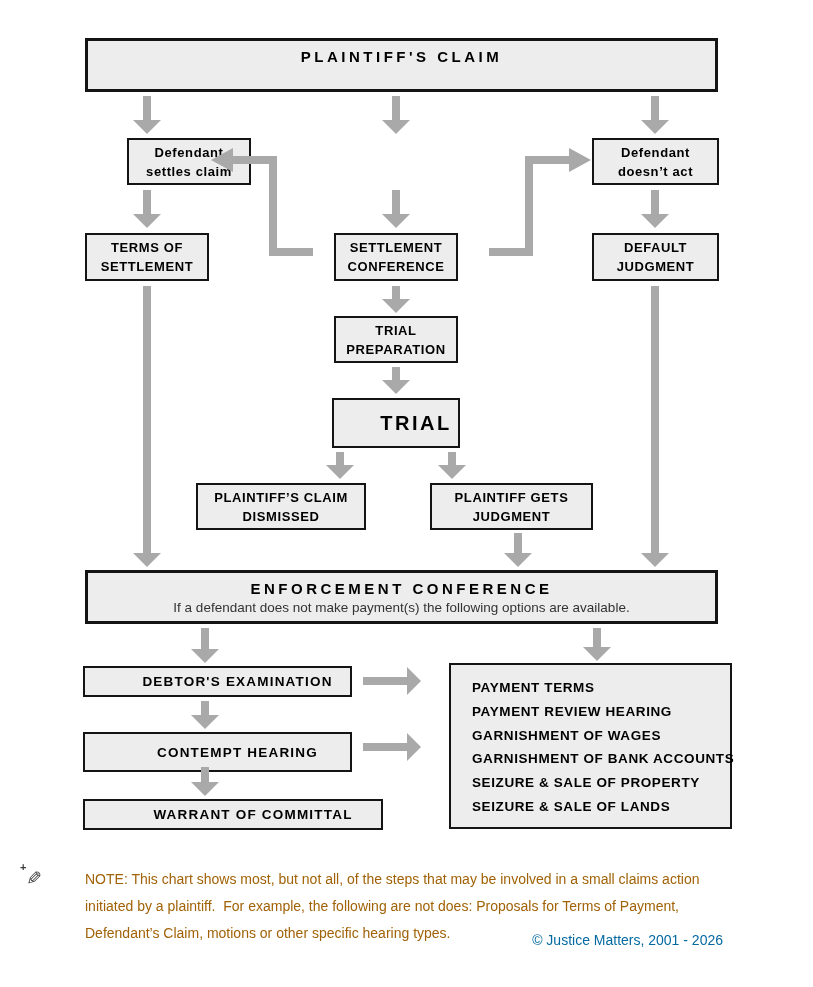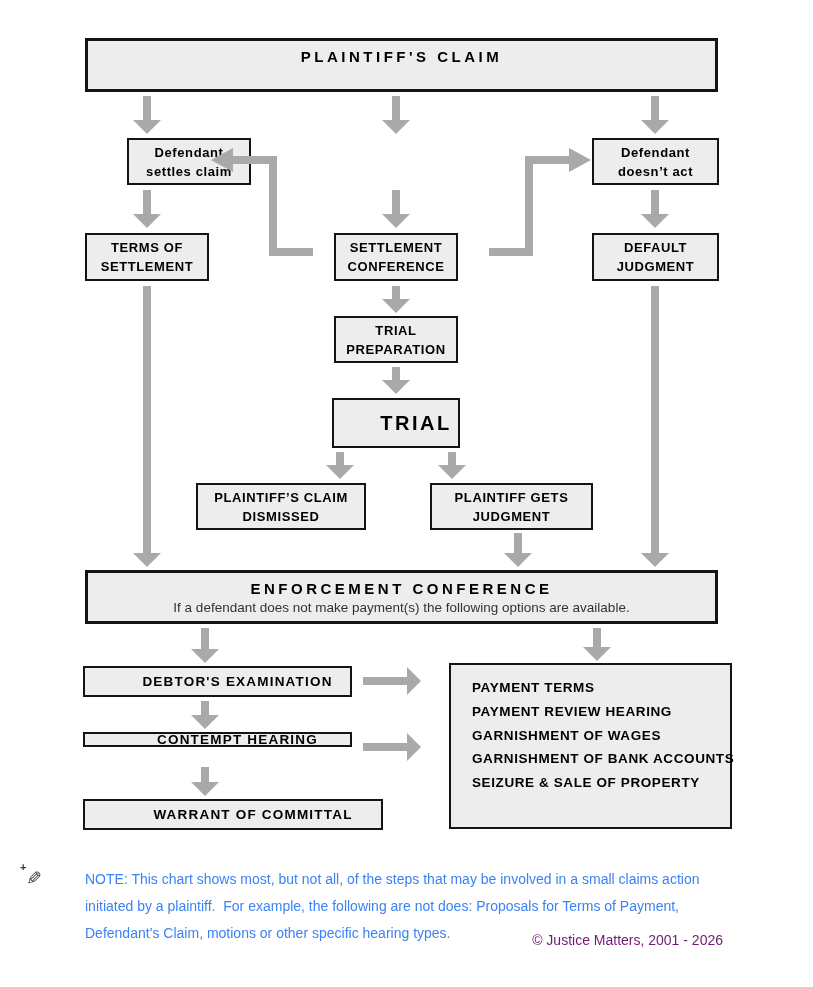--- a/index.html
+++ b/index.html
@@ -36,23 +36,23 @@
              border-bottom:12px solid transparent;border-right:22px solid #a9a9a9;}
   .head-right{position:absolute;width:0;height:0;border-top:12px solid transparent;
               border-bottom:12px solid transparent;border-left:22px solid #a9a9a9;}
 
   
   .options{position:absolute;box-sizing:border-box;background:#ededed;border:2px solid #141414;}
   .options ul{list-style:none;margin:0;padding:11px 8px 0 21px;}
   .options li{font-size:13.5px;font-weight:bold;letter-spacing:0.6px;line-height:23.8px;white-space:pre;}
 
   
-  .note{position:absolute;color:#3b82f6;font-size:14px;line-height:27px;}
+  .note{position:absolute;color:#a16207;font-size:14px;line-height:27px;}
   .note div{white-space:pre;}
-  .copyright{position:absolute;font-size:14px;color:#701a75;text-align:right;white-space:pre;}
+  .copyright{position:absolute;font-size:14px;color:#0369a1;text-align:right;white-space:pre;}
 
   
   .pen{position:absolute;color:#3a3a3a;}
   .pen .glyph{position:absolute;left:6px;top:3px;font-size:19px;display:inline-block;transform:scaleX(-1);}
   .pen .spark{position:absolute;left:0;top:-3px;font-size:11px;font-weight:bold;}
 </style>
 </head>
 <body>
 
 <div id="stage">
@@ -151,21 +151,21 @@
   <div class="va" style="left:583px;top:628px;height:33px;">
       <i class="sh"></i>
       <i class="hd"></i>
     </div>
 
   <div class="box lbl-sm" style="left:83px;top:666px;width:269px;height:31px;">DEBTOR'S EXAMINATION</div>
   <div class="va" style="left:191px;top:701px;height:28px;">
       <i class="sh"></i>
       <i class="hd"></i>
     </div>
-  <div class="box lbl-sm" style="left:83px;top:732px;width:269px;height:15px;">CONTEMPT HEARING</div>
+  <div class="box lbl-sm" style="left:83px;top:732px;width:269px;height:40px;">CONTEMPT HEARING</div>
   <div class="va" style="left:191px;top:767px;height:29px;">
       <i class="sh"></i>
       <i class="hd"></i>
     </div>
   <div class="box lbl-sm" style="left:83px;top:799px;width:300px;height:31px;">WARRANT OF COMMITTAL</div>
 
   <div class="ha" style="left:363px;top:667px;width:58px;">
       <i class="sh"></i>
       <i class="hd"></i>
     </div>
@@ -174,20 +174,21 @@
       <i class="hd"></i>
     </div>
 
   <div class="options" style="left:437px;top:663px;width:283px;height:166px;margin-left:12px;">
     <ul>
       <li>PAYMENT TERMS</li>
       <li>PAYMENT REVIEW HEARING</li>
       <li>GARNISHMENT OF WAGES</li>
       <li>GARNISHMENT OF BANK ACCOUNTS</li>
       <li>SEIZURE &amp; SALE OF PROPERTY</li>
+      <li>SEIZURE &amp; SALE OF LANDS</li>
     </ul>
   </div>
 
   <div class="pen" style="left:20px;top:864px;width:32px;height:32px;">
     <span class="glyph">✎</span>
     <span class="spark">+</span>
   </div>
   <div class="note" style="left:85px;top:866px;">
     <div>NOTE: This chart shows most, but not all, of the steps that may be involved in a small claims action</div>
     <div>initiated by a plaintiff.  For example, the following are not does: Proposals for Terms of Payment,</div>

